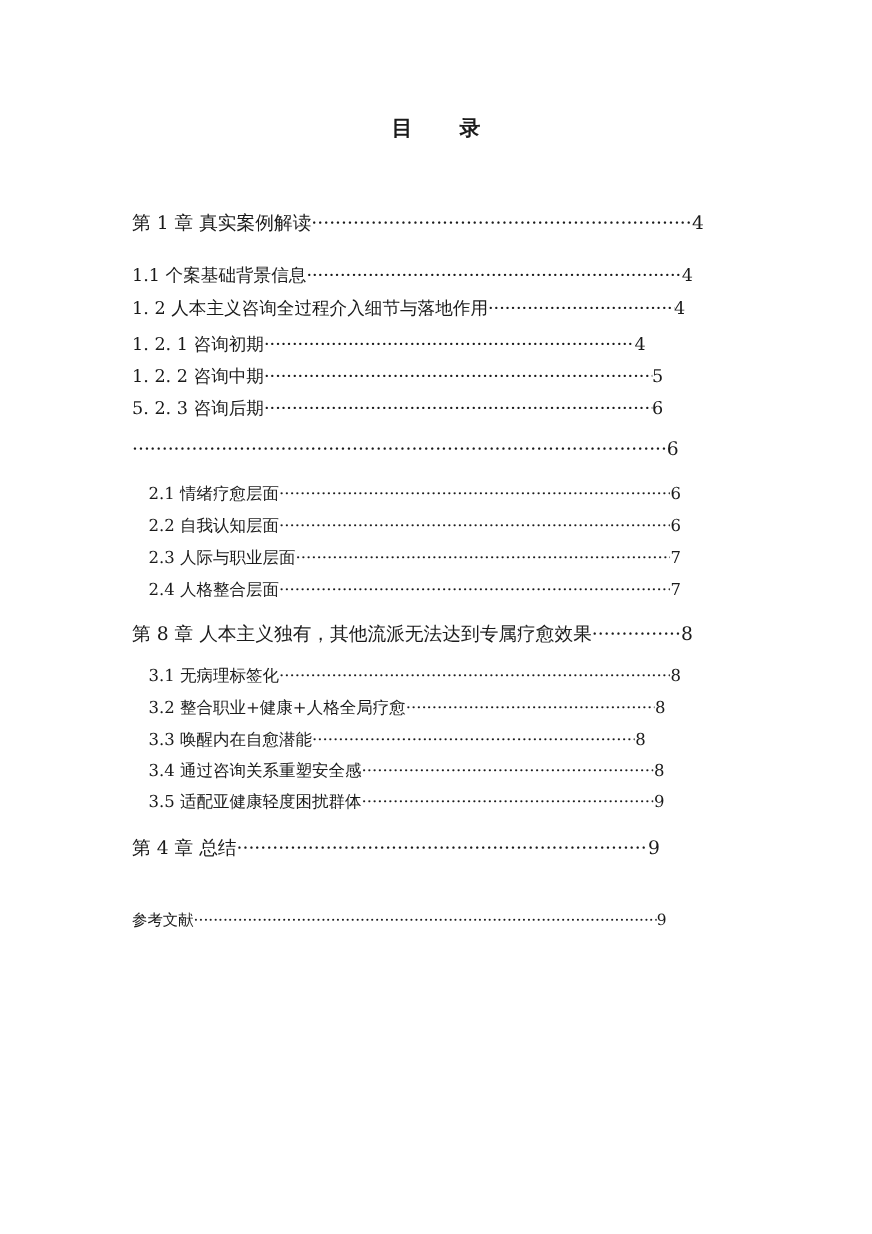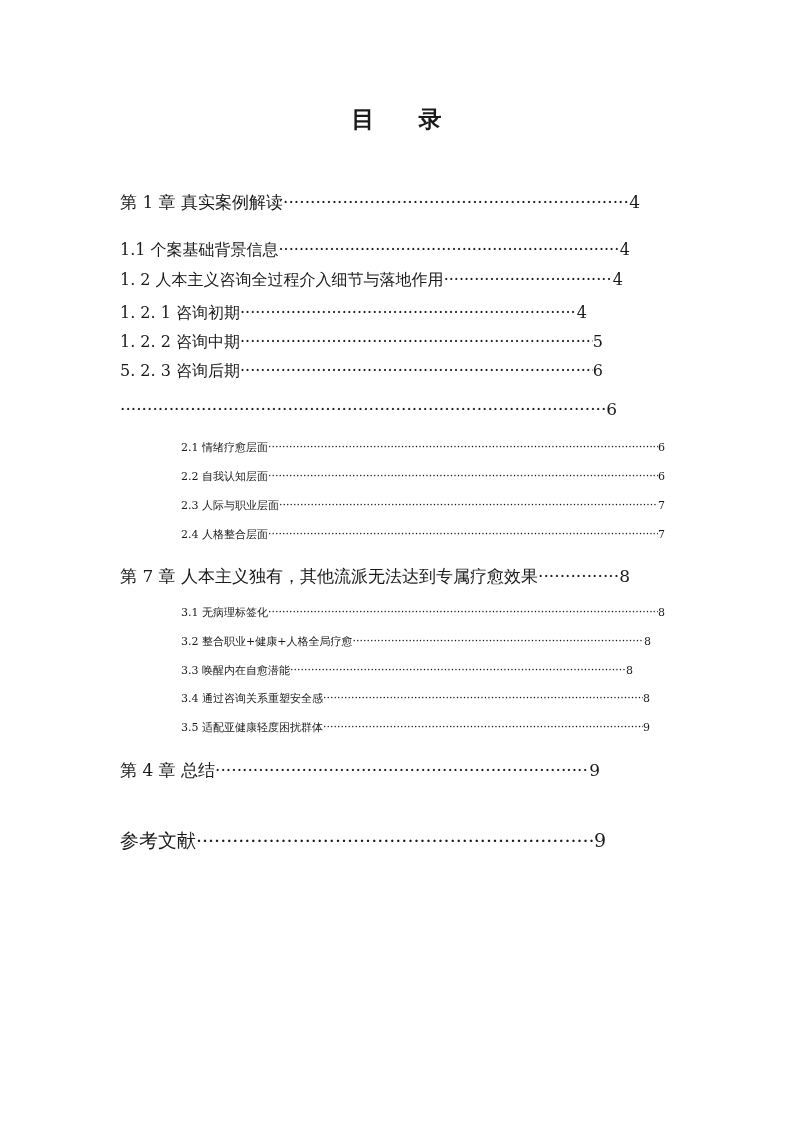--- a/index.html
+++ b/index.html
@@ -16,21 +16,21 @@
       color: #1a1a1a;
     }
     .page-title {
       position: absolute;
       top: 104px;
       left: 0;
       width: 793px;
       text-align: center;
       font-family: "DejaVu Sans", "Liberation Sans", sans-serif;
       font-weight: bold;
-      font-size: 23px;
+      font-size: 19px;
       letter-spacing: 18px;
       text-indent: 18px;
     }
     .toc-entry {
       position: absolute;
       white-space: nowrap;
       display: flex;
       align-items: baseline;
       overflow: hidden;
     }
@@ -40,22 +40,22 @@
       overflow: hidden;
       white-space: nowrap;
       letter-spacing: 0px;
     }
     .toc-entry .leader::before {
       content: "······························································································································································";
     }
     .toc-entry .page { flex: 0 0 auto; }
     .lvl-chapter { font-size: 17px; left: 120px; }
     .lvl-section { font-size: 16px; left: 120px; }
-    .lvl-sub { font-size: 11px; left: 135px; margin-left: 46px; }
-    .lvl-ref { font-size: 19px; left: 120px; }
+    .lvl-sub { font-size: 15px; left: 135px; }
+    .lvl-ref { font-size: 14px; left: 120px; }
   </style>
 </head>
 <body>
 
 <div class="page-title">目  录</div>
 
 <div class="toc-entry lvl-chapter" style="top:191px; width:520px;">
   <span class="label">第 1 章  真实案例解读</span>
   <span class="leader"></span>
   <span class="page">4</span>
@@ -114,21 +114,21 @@
   <span class="page">7</span>
 </div>
 
 <div class="toc-entry lvl-sub" style="top:527px; width:484px;">
   <span class="label">2.4  人格整合层面</span>
   <span class="leader"></span>
   <span class="page">7</span>
 </div>
 
 <div class="toc-entry lvl-chapter" style="top:565px; width:510px;">
-  <span class="label">第 7 章  人本主义独有，其他流派无法达到专属疗愈效果</span>
+  <span class="label">第 8 章  人本主义独有，其他流派无法达到专属疗愈效果</span>
   <span class="leader"></span>
   <span class="page">8</span>
 </div>
 
 <div class="toc-entry lvl-sub" style="top:605px; width:484px;">
   <span class="label">3.1  无病理标签化</span>
   <span class="leader"></span>
   <span class="page">8</span>
 </div>
 

